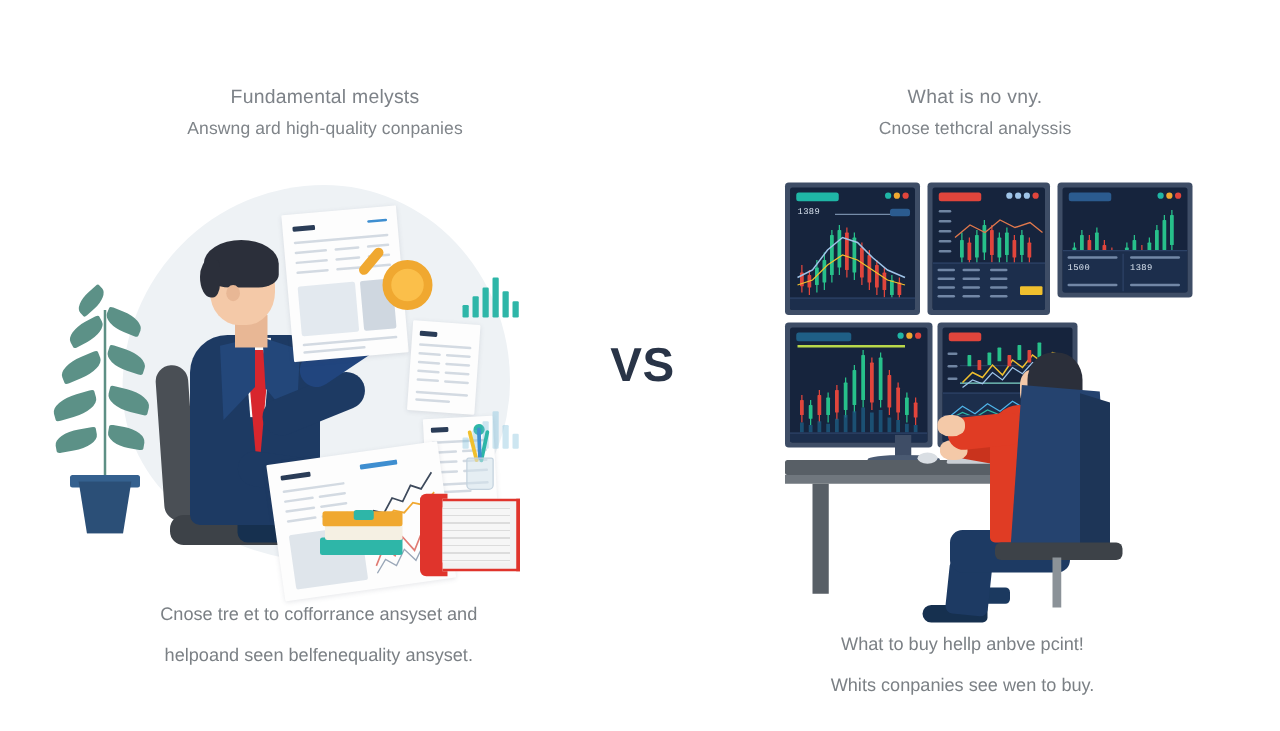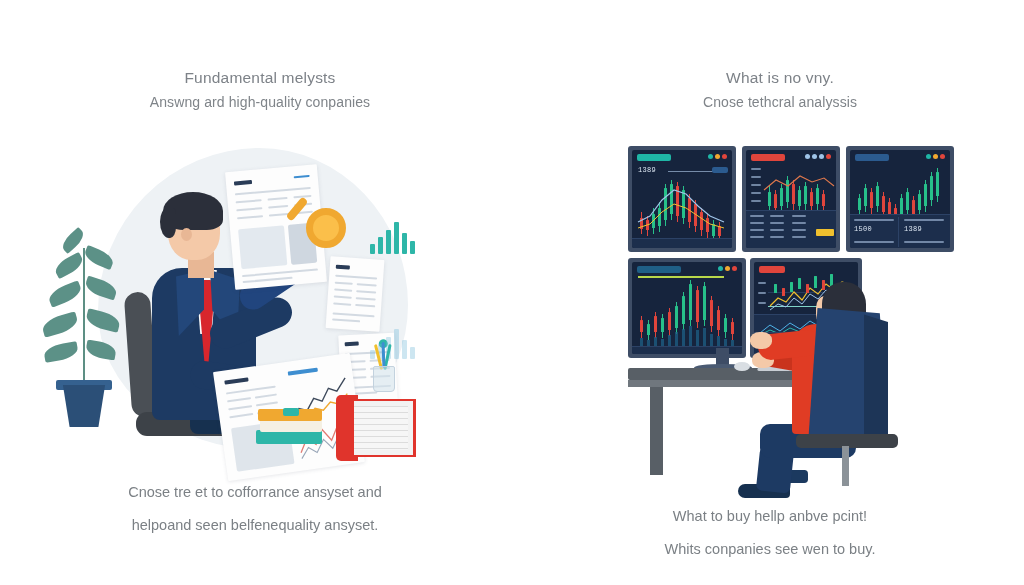--- a/index.html
+++ b/index.html
@@ -658,20 +658,21 @@
       <div class="book-stack-2"></div>
       <div class="book-stack-3"></div>
       <div class="book-mark"></div>
     </div>
     <div>
       <div class="book-red-cover"></div>
       <div class="book-red-pages"></div>
     </div>
   </div>
 
+  <div id="vs-badge">VS</div>
 
   <div id="illus-right">
 
     <div class="monitor" style="left:18px; top:6px; width:108px; height:106px;">
       <div class="screen">
         <div class="scr-tag" style="background:#1fb6a6;"></div>
         <div class="scr-dots">
             <b style="background:#1fb6a6"></b>
             <b style="background:#f0a830"></b>
             <b style="background:#e0453c"></b>
@@ -767,21 +768,21 @@
           <div class="scr-txt" style="left:24px; top:18px; width:14px;"></div>
           <div class="scr-txt" style="left:46px; top:18px; width:14px;"></div>
           <div class="scr-txt" style="left:4px;  top:25px; width:14px;"></div>
           <div class="scr-txt" style="left:24px; top:25px; width:14px;"></div>
           <div class="scr-txt" style="left:46px; top:25px; width:14px;"></div>
           <div style="position:absolute; right:2px; top:18px; width:18px; height:7px; background:#f0c02e; border-radius:1px;"></div>
         </div>
       </div>
     </div>
 
-    <div class="monitor" style="left:236px; top:6px; width:108px; height:106px;">
+    <div class="monitor" style="left:236px; top:6px; width:108px; height:92px;">
       <div class="screen">
         <div class="scr-tag" style="background:#2b5b8f;"></div>
         <div class="scr-dots">
             <b style="background:#1fb6a6"></b>
             <b style="background:#f0a830"></b>
             <b style="background:#e0453c"></b>
           </div>
         <div>
           <div class="wick" style="left:9px;  top:44px; height:22px; background:#27c08a;"></div>
             <div class="candle" style="left:8px;  top:48px; height:12px; background:#27c08a;"></div>

